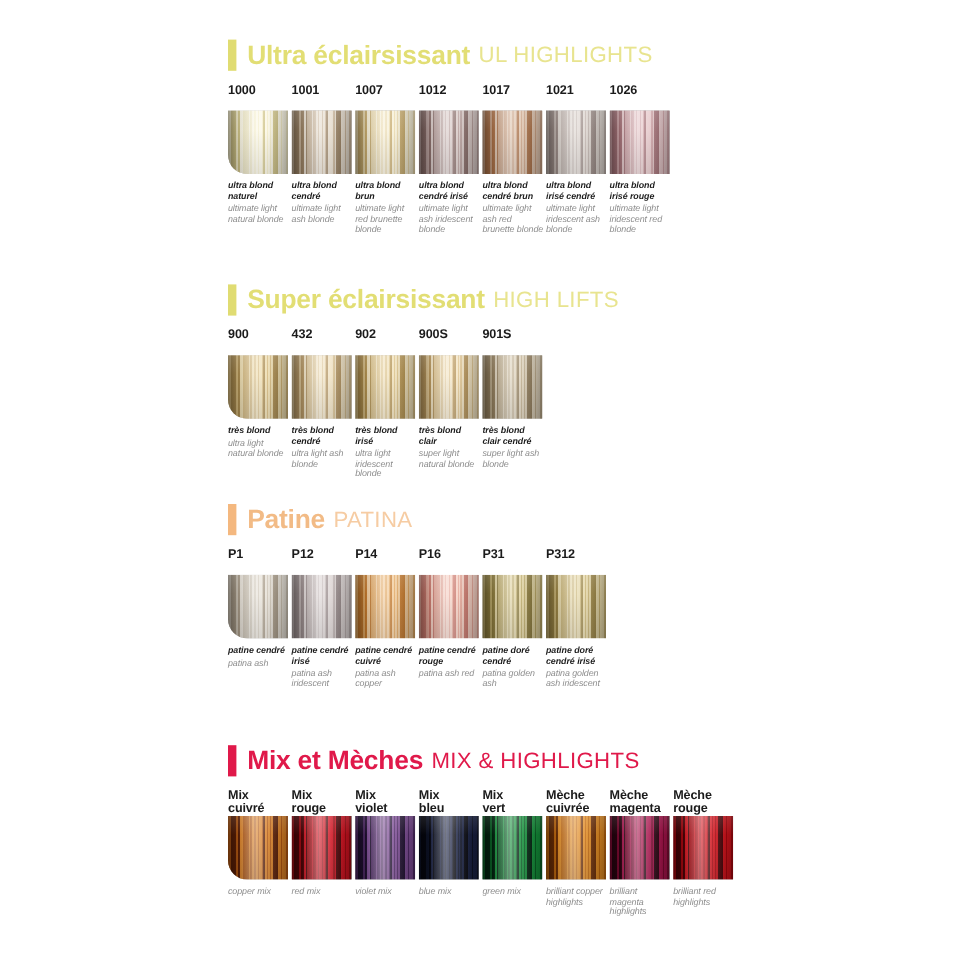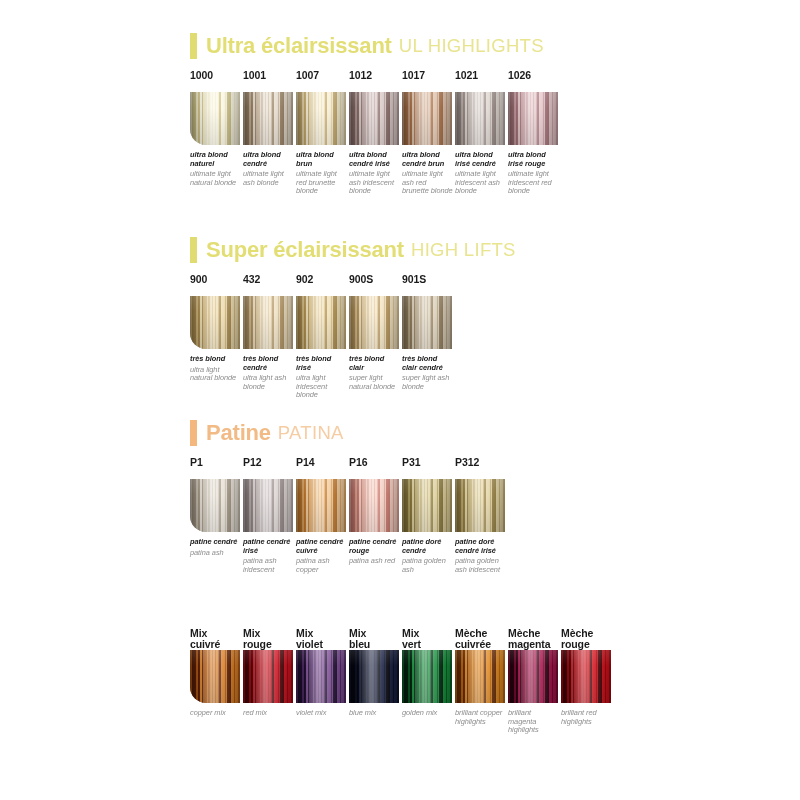--- a/index.html
+++ b/index.html
@@ -319,20 +319,25 @@
             <div class="strands" style="background-image: linear-gradient(rgba(255, 255, 255, 0.1) 0%, rgba(0, 0, 0, 0) 30%, rgba(0, 0, 0, 0.1) 100%), linear-gradient(to right, rgba(0, 0, 0, 0.4) 0%, rgba(0, 0, 0, 0.1) 18%, rgba(255, 255, 255, 0.42) 45%, rgba(255, 255, 255, 0.14) 66%, rgba(0, 0, 0, 0.16) 88%, rgba(0, 0, 0, 0.3) 100%), linear-gradient(to right, rgb(199, 178, 115) 0%, rgb(199, 178, 115) 2.05%, rgb(199, 178, 115) 2.05%, rgb(199, 178, 115) 4.42%, rgb(154, 132, 68) 4.42%, rgb(154, 132, 68) 8.22%, rgb(154, 132, 68) 8.22%, rgb(154, 132, 68) 12.5%, rgb(199, 178, 115) 12.5%, rgb(199, 178, 115) 16.31%, rgb(154, 132, 68) 16.31%, rgb(154, 132, 68) 20.18%, rgb(228, 214, 166) 20.18%, rgb(228, 214, 166) 22.1%, rgb(228, 214, 166) 22.1%, rgb(228, 214, 166) 24.32%, rgb(154, 132, 68) 24.32%, rgb(154, 132, 68) 25.57%, rgb(199, 178, 115) 25.57%, rgb(199, 178, 115) 28.52%, rgb(199, 178, 115) 28.52%, rgb(199, 178, 115) 30.62%, rgb(199, 178, 115) 30.62%, rgb(199, 178, 115) 34.5%, rgb(228, 214, 166) 34.5%, rgb(228, 214, 166) 36.18%, rgb(199, 178, 115) 36.18%, rgb(199, 178, 115) 40.77%, rgb(228, 214, 166) 40.77%, rgb(228, 214, 166) 43.49%, rgb(199, 178, 115) 43.49%, rgb(199, 178, 115) 46.13%, rgb(228, 214, 166) 46.13%, rgb(228, 214, 166) 50.16%, rgb(199, 178, 115) 50.16%, rgb(199, 178, 115) 52.42%, rgb(228, 214, 166) 52.42%, rgb(228, 214, 166) 55.99%, rgb(199, 178, 115) 55.99%, rgb(199, 178, 115) 57.54%, rgb(154, 132, 68) 57.54%, rgb(154, 132, 68) 61.22%, rgb(228, 214, 166) 61.22%, rgb(228, 214, 166) 63.42%, rgb(228, 214, 166) 63.42%, rgb(228, 214, 166) 65.1%, rgb(199, 178, 115) 65.1%, rgb(199, 178, 115) 66.39%, rgb(228, 214, 166) 66.39%, rgb(228, 214, 166) 69.45%, rgb(199, 178, 115) 69.45%, rgb(199, 178, 115) 71.61%, rgb(228, 214, 166) 71.61%, rgb(228, 214, 166) 74.62%, rgb(154, 132, 68) 74.62%, rgb(154, 132, 68) 78.53%, rgb(154, 132, 68) 78.53%, rgb(154, 132, 68) 82.64%, rgb(228, 214, 166) 82.64%, rgb(228, 214, 166) 85.84%, rgb(228, 214, 166) 85.84%, rgb(228, 214, 166) 88.28%, rgb(199, 178, 115) 88.28%, rgb(199, 178, 115) 90.16%, rgb(228, 214, 166) 90.16%, rgb(228, 214, 166) 93.13%, rgb(228, 214, 166) 93.13%, rgb(228, 214, 166) 96.34%, rgb(199, 178, 115) 96.34%, rgb(199, 178, 115) 99.75%, rgb(154, 132, 68) 99.75%, rgb(154, 132, 68) 100%); background-size: 100% 100%, 100% 100%, 100% 100%;"></div>
           </div>
           <div class="names">
             <div class="name-fr">patine doré cendré irisé</div>
             <div class="name-en">patina golden ash iridescent</div>
           </div>
         </div>
       </div>
     </div>
     <div class="section" style="top: 619px;">
+      <div class="sec-head">
+        <div class="accent-bar" style="background: rgb(224, 25, 74);"></div>
+        <div class="sec-title-fr" style="color: rgb(224, 25, 74);">Mix et Mèches</div>
+        <div class="sec-title-en" style="color: rgb(224, 25, 74);">MIX &amp; HIGHLIGHTS</div>
+      </div>
       <div class="row">
         <div class="col" style="left: 0px;">
           <div class="code two-line">Mix
 cuivré</div>
           <div class="swatch first">
             <div class="strands" style="background-image: linear-gradient(rgba(255, 255, 255, 0.1) 0%, rgba(0, 0, 0, 0) 30%, rgba(0, 0, 0, 0.1) 100%), linear-gradient(to right, rgba(0, 0, 0, 0.4) 0%, rgba(0, 0, 0, 0.1) 18%, rgba(255, 255, 255, 0.42) 45%, rgba(255, 255, 255, 0.14) 66%, rgba(0, 0, 0, 0.16) 88%, rgba(0, 0, 0, 0.3) 100%), linear-gradient(to right, rgb(176, 87, 19) 0%, rgb(176, 87, 19) 2.05%, rgb(176, 87, 19) 2.05%, rgb(176, 87, 19) 4.42%, rgb(90, 30, 5) 4.42%, rgb(90, 30, 5) 8.22%, rgb(90, 30, 5) 8.22%, rgb(90, 30, 5) 12.5%, rgb(176, 87, 19) 12.5%, rgb(176, 87, 19) 16.31%, rgb(90, 30, 5) 16.31%, rgb(90, 30, 5) 20.18%, rgb(216, 127, 37) 20.18%, rgb(216, 127, 37) 22.1%, rgb(216, 127, 37) 22.1%, rgb(216, 127, 37) 24.32%, rgb(90, 30, 5) 24.32%, rgb(90, 30, 5) 25.57%, rgb(176, 87, 19) 25.57%, rgb(176, 87, 19) 28.52%, rgb(176, 87, 19) 28.52%, rgb(176, 87, 19) 30.62%, rgb(176, 87, 19) 30.62%, rgb(176, 87, 19) 34.5%, rgb(216, 127, 37) 34.5%, rgb(216, 127, 37) 36.18%, rgb(176, 87, 19) 36.18%, rgb(176, 87, 19) 40.77%, rgb(216, 127, 37) 40.77%, rgb(216, 127, 37) 43.49%, rgb(176, 87, 19) 43.49%, rgb(176, 87, 19) 46.13%, rgb(216, 127, 37) 46.13%, rgb(216, 127, 37) 50.16%, rgb(176, 87, 19) 50.16%, rgb(176, 87, 19) 52.42%, rgb(216, 127, 37) 52.42%, rgb(216, 127, 37) 55.99%, rgb(176, 87, 19) 55.99%, rgb(176, 87, 19) 57.54%, rgb(90, 30, 5) 57.54%, rgb(90, 30, 5) 61.22%, rgb(216, 127, 37) 61.22%, rgb(216, 127, 37) 63.42%, rgb(216, 127, 37) 63.42%, rgb(216, 127, 37) 65.1%, rgb(176, 87, 19) 65.1%, rgb(176, 87, 19) 66.39%, rgb(216, 127, 37) 66.39%, rgb(216, 127, 37) 69.45%, rgb(176, 87, 19) 69.45%, rgb(176, 87, 19) 71.61%, rgb(216, 127, 37) 71.61%, rgb(216, 127, 37) 74.62%, rgb(90, 30, 5) 74.62%, rgb(90, 30, 5) 78.53%, rgb(90, 30, 5) 78.53%, rgb(90, 30, 5) 82.64%, rgb(216, 127, 37) 82.64%, rgb(216, 127, 37) 85.84%, rgb(216, 127, 37) 85.84%, rgb(216, 127, 37) 88.28%, rgb(176, 87, 19) 88.28%, rgb(176, 87, 19) 90.16%, rgb(216, 127, 37) 90.16%, rgb(216, 127, 37) 93.13%, rgb(216, 127, 37) 93.13%, rgb(216, 127, 37) 96.34%, rgb(176, 87, 19) 96.34%, rgb(176, 87, 19) 99.75%, rgb(90, 30, 5) 99.75%, rgb(90, 30, 5) 100%); background-size: 100% 100%, 100% 100%, 100% 100%;"></div>
           </div>
           <div class="names">
             <div class="name-en">copper mix</div>
           </div>
@@ -367,21 +372,21 @@
             <div class="name-en">blue mix</div>
           </div>
         </div>
         <div class="col" style="left: 212px;">
           <div class="code two-line">Mix
 vert</div>
           <div class="swatch">
             <div class="strands" style="background-image: linear-gradient(rgba(255, 255, 255, 0.1) 0%, rgba(0, 0, 0, 0) 30%, rgba(0, 0, 0, 0.1) 100%), linear-gradient(to right, rgba(0, 0, 0, 0.4) 0%, rgba(0, 0, 0, 0.1) 18%, rgba(255, 255, 255, 0.42) 45%, rgba(255, 255, 255, 0.14) 66%, rgba(0, 0, 0, 0.16) 88%, rgba(0, 0, 0, 0.3) 100%), linear-gradient(to right, rgb(10, 96, 38) 0%, rgb(10, 96, 38) 2.05%, rgb(10, 96, 38) 2.05%, rgb(10, 96, 38) 4.42%, rgb(1, 35, 15) 4.42%, rgb(1, 35, 15) 8.22%, rgb(1, 35, 15) 8.22%, rgb(1, 35, 15) 12.5%, rgb(10, 96, 38) 12.5%, rgb(10, 96, 38) 16.31%, rgb(1, 35, 15) 16.31%, rgb(1, 35, 15) 20.18%, rgb(20, 144, 58) 20.18%, rgb(20, 144, 58) 22.1%, rgb(20, 144, 58) 22.1%, rgb(20, 144, 58) 24.32%, rgb(1, 35, 15) 24.32%, rgb(1, 35, 15) 25.57%, rgb(10, 96, 38) 25.57%, rgb(10, 96, 38) 28.52%, rgb(10, 96, 38) 28.52%, rgb(10, 96, 38) 30.62%, rgb(10, 96, 38) 30.62%, rgb(10, 96, 38) 34.5%, rgb(20, 144, 58) 34.5%, rgb(20, 144, 58) 36.18%, rgb(10, 96, 38) 36.18%, rgb(10, 96, 38) 40.77%, rgb(20, 144, 58) 40.77%, rgb(20, 144, 58) 43.49%, rgb(10, 96, 38) 43.49%, rgb(10, 96, 38) 46.13%, rgb(20, 144, 58) 46.13%, rgb(20, 144, 58) 50.16%, rgb(10, 96, 38) 50.16%, rgb(10, 96, 38) 52.42%, rgb(20, 144, 58) 52.42%, rgb(20, 144, 58) 55.99%, rgb(10, 96, 38) 55.99%, rgb(10, 96, 38) 57.54%, rgb(1, 35, 15) 57.54%, rgb(1, 35, 15) 61.22%, rgb(20, 144, 58) 61.22%, rgb(20, 144, 58) 63.42%, rgb(20, 144, 58) 63.42%, rgb(20, 144, 58) 65.1%, rgb(10, 96, 38) 65.1%, rgb(10, 96, 38) 66.39%, rgb(20, 144, 58) 66.39%, rgb(20, 144, 58) 69.45%, rgb(10, 96, 38) 69.45%, rgb(10, 96, 38) 71.61%, rgb(20, 144, 58) 71.61%, rgb(20, 144, 58) 74.62%, rgb(1, 35, 15) 74.62%, rgb(1, 35, 15) 78.53%, rgb(1, 35, 15) 78.53%, rgb(1, 35, 15) 82.64%, rgb(20, 144, 58) 82.64%, rgb(20, 144, 58) 85.84%, rgb(20, 144, 58) 85.84%, rgb(20, 144, 58) 88.28%, rgb(10, 96, 38) 88.28%, rgb(10, 96, 38) 90.16%, rgb(20, 144, 58) 90.16%, rgb(20, 144, 58) 93.13%, rgb(20, 144, 58) 93.13%, rgb(20, 144, 58) 96.34%, rgb(10, 96, 38) 96.34%, rgb(10, 96, 38) 99.75%, rgb(1, 35, 15) 99.75%, rgb(1, 35, 15) 100%); background-size: 100% 100%, 100% 100%, 100% 100%;"></div>
           </div>
           <div class="names">
-            <div class="name-en">golden mix</div>
+            <div class="name-en">green mix</div>
           </div>
         </div>
         <div class="col" style="left: 265px;">
           <div class="code two-line">Mèche
 cuivrée</div>
           <div class="swatch">
             <div class="strands" style="background-image: linear-gradient(rgba(255, 255, 255, 0.1) 0%, rgba(0, 0, 0, 0) 30%, rgba(0, 0, 0, 0.1) 100%), linear-gradient(to right, rgba(0, 0, 0, 0.4) 0%, rgba(0, 0, 0, 0.1) 18%, rgba(255, 255, 255, 0.42) 45%, rgba(255, 255, 255, 0.14) 66%, rgba(0, 0, 0, 0.16) 88%, rgba(0, 0, 0, 0.3) 100%), linear-gradient(to right, rgb(193, 105, 15) 0%, rgb(193, 105, 15) 2.05%, rgb(193, 105, 15) 2.05%, rgb(193, 105, 15) 4.42%, rgb(107, 45, 5) 4.42%, rgb(107, 45, 5) 8.22%, rgb(107, 45, 5) 8.22%, rgb(107, 45, 5) 12.5%, rgb(193, 105, 15) 12.5%, rgb(193, 105, 15) 16.31%, rgb(107, 45, 5) 16.31%, rgb(107, 45, 5) 20.18%, rgb(224, 138, 34) 20.18%, rgb(224, 138, 34) 22.1%, rgb(224, 138, 34) 22.1%, rgb(224, 138, 34) 24.32%, rgb(107, 45, 5) 24.32%, rgb(107, 45, 5) 25.57%, rgb(193, 105, 15) 25.57%, rgb(193, 105, 15) 28.52%, rgb(193, 105, 15) 28.52%, rgb(193, 105, 15) 30.62%, rgb(193, 105, 15) 30.62%, rgb(193, 105, 15) 34.5%, rgb(224, 138, 34) 34.5%, rgb(224, 138, 34) 36.18%, rgb(193, 105, 15) 36.18%, rgb(193, 105, 15) 40.77%, rgb(224, 138, 34) 40.77%, rgb(224, 138, 34) 43.49%, rgb(193, 105, 15) 43.49%, rgb(193, 105, 15) 46.13%, rgb(224, 138, 34) 46.13%, rgb(224, 138, 34) 50.16%, rgb(193, 105, 15) 50.16%, rgb(193, 105, 15) 52.42%, rgb(224, 138, 34) 52.42%, rgb(224, 138, 34) 55.99%, rgb(193, 105, 15) 55.99%, rgb(193, 105, 15) 57.54%, rgb(107, 45, 5) 57.54%, rgb(107, 45, 5) 61.22%, rgb(224, 138, 34) 61.22%, rgb(224, 138, 34) 63.42%, rgb(224, 138, 34) 63.42%, rgb(224, 138, 34) 65.1%, rgb(193, 105, 15) 65.1%, rgb(193, 105, 15) 66.39%, rgb(224, 138, 34) 66.39%, rgb(224, 138, 34) 69.45%, rgb(193, 105, 15) 69.45%, rgb(193, 105, 15) 71.61%, rgb(224, 138, 34) 71.61%, rgb(224, 138, 34) 74.62%, rgb(107, 45, 5) 74.62%, rgb(107, 45, 5) 78.53%, rgb(107, 45, 5) 78.53%, rgb(107, 45, 5) 82.64%, rgb(224, 138, 34) 82.64%, rgb(224, 138, 34) 85.84%, rgb(224, 138, 34) 85.84%, rgb(224, 138, 34) 88.28%, rgb(193, 105, 15) 88.28%, rgb(193, 105, 15) 90.16%, rgb(224, 138, 34) 90.16%, rgb(224, 138, 34) 93.13%, rgb(224, 138, 34) 93.13%, rgb(224, 138, 34) 96.34%, rgb(193, 105, 15) 96.34%, rgb(193, 105, 15) 99.75%, rgb(107, 45, 5) 99.75%, rgb(107, 45, 5) 100%); background-size: 100% 100%, 100% 100%, 100% 100%;"></div>
           </div>
           <div class="names">
             <div class="name-en">brilliant copper highlights</div>

